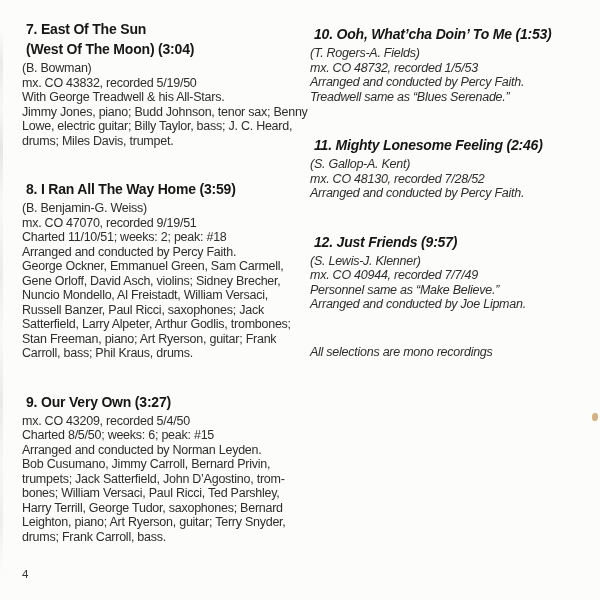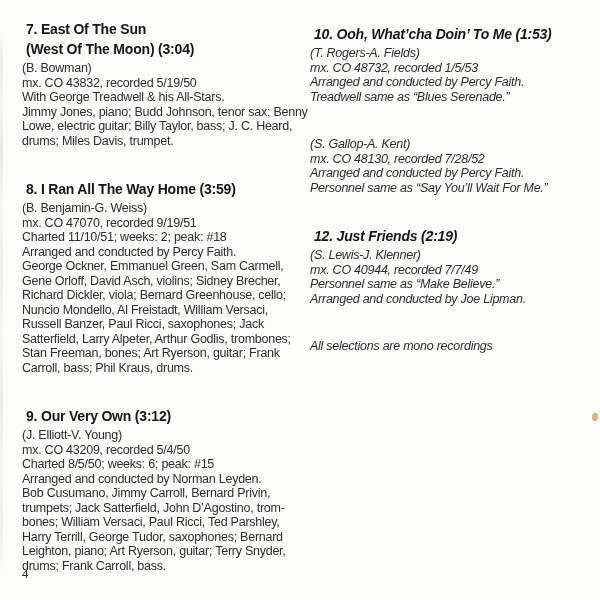--- a/index.html
+++ b/index.html
@@ -116,31 +116,29 @@
     </section>
 
     <section class="entry">
       <h3 class="title-line">8. I Ran All The Way Home (3:59)</h3>
       <div class="line">(B. Benjamin-G. Weiss)</div>
       <div class="line">mx. CO 47070, recorded 9/19/51</div>
       <div class="line">Charted 11/10/51; weeks: 2; peak: #18</div>
       <div class="line">Arranged and conducted by Percy Faith.</div>
       <div class="line">George Ockner, Emmanuel Green, Sam Carmell,</div>
       <div class="line">Gene Orloff, David Asch, violins; Sidney Brecher,</div>
-      <div class="line">Richard Dickler, viola; Bernard Greenhouse, cello;</div>
       <div class="line">Nuncio Mondello, Al Freistadt, William Versaci,</div>
       <div class="line">Russell Banzer, Paul Ricci, saxophones; Jack</div>
       <div class="line">Satterfield, Larry Alpeter, Arthur Godlis, trombones;</div>
-      <div class="line">Stan Freeman, bones; Art Ryerson, guitar; Frank</div>
+      <div class="line">Stan Freeman, piano; Art Ryerson, guitar; Frank</div>
       <div class="line">Carroll, bass; Phil Kraus, drums.</div>
     </section>
 
     <section class="entry">
-      <h3 class="title-line">9. Our Very Own (3:12)</h3>
-      <div class="line">(J. Elliott-V. Young)</div>
+      <h3 class="title-line">9. Our Very Own (3:27)</h3>
       <div class="line">mx. CO 43209, recorded 5/4/50</div>
       <div class="line">Charted 8/5/50; weeks: 6; peak: #15</div>
       <div class="line">Arranged and conducted by Norman Leyden.</div>
       <div class="line">Bob Cusumano, Jimmy Carroll, Bernard Privin,</div>
       <div class="line">trumpets; Jack Satterfield, John D’Agostino, trom-</div>
       <div class="line">bones; William Versaci, Paul Ricci, Ted Parshley,</div>
       <div class="line">Harry Terrill, George Tudor, saxophones; Bernard</div>
       <div class="line">Leighton, piano; Art Ryerson, guitar; Terry Snyder,</div>
       <div class="line">drums; Frank Carroll, bass.</div>
     </section>
@@ -151,28 +149,28 @@
 
     <section class="entry">
       <h3 class="title-line">10. Ooh, What’cha Doin’ To Me (1:53)</h3>
       <div class="line">(T. Rogers-A. Fields)</div>
       <div class="line">mx. CO 48732, recorded 1/5/53</div>
       <div class="line">Arranged and conducted by Percy Faith.</div>
       <div class="line">Treadwell same as “Blues Serenade.”</div>
     </section>
 
     <section class="entry">
+      <h3 class="title-line">11. Mighty Lonesome Feeling (2:46)</h3>
       <div class="line">(S. Gallop-A. Kent)</div>
       <div class="line">mx. CO 48130, recorded 7/28/52</div>
       <div class="line">Arranged and conducted by Percy Faith.</div>
-      <div class="line">Personnel same as “Say You’ll Wait For Me.”</div>
     </section>
 
     <section class="entry">
-      <h3 class="title-line">12. Just Friends (2:19)</h3>
+      <h3 class="title-line">12. Just Friends (9:57)</h3>
       <div class="line">(S. Lewis-J. Klenner)</div>
       <div class="line">mx. CO 40944, recorded 7/7/49</div>
       <div class="line">Personnel same as “Make Believe.”</div>
       <div class="line">Arranged and conducted by Joe Lipman.</div>
     </section>
 
     <div class="mono-note">All selections are mono recordings</div>
 
   </div>
 

